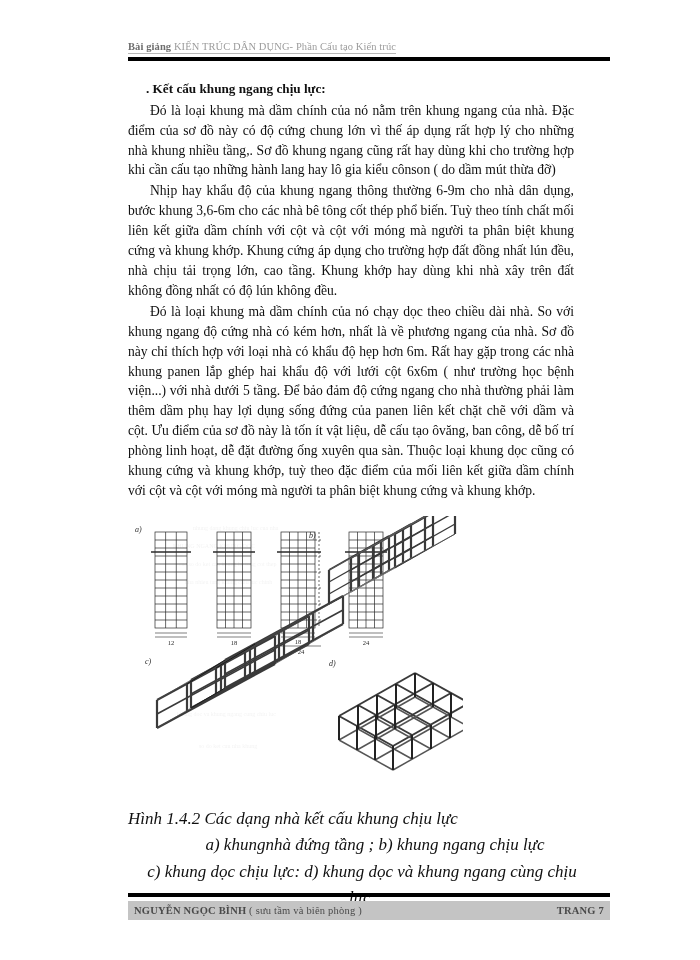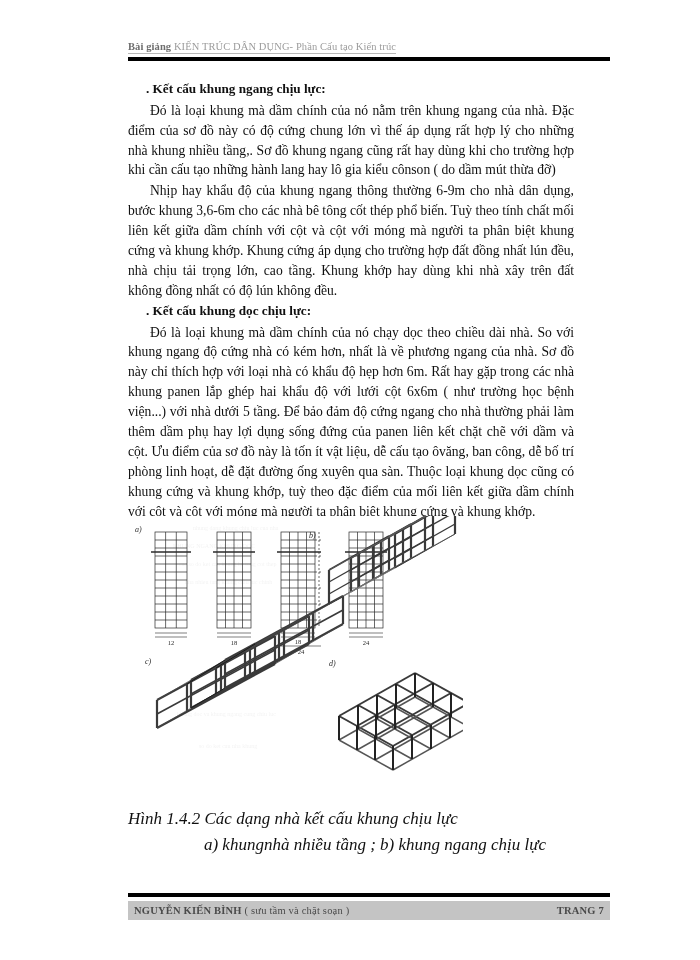--- a/index.html
+++ b/index.html
@@ -150,21 +150,20 @@
 
   <div class="header">
     <span class="header-text"><span class="hl">Bài giảng</span><span> KIẾN TRÚC DÂN DỤNG- Phần Cấu tạo Kiến trúc</span></span>
   </div>
   <div class="header-rule"></div>
 
   <div class="content">
     <p class="sec-head">. Kết cấu khung ngang chịu lực:</p>
     <p class="para">Đó là loại khung mà dầm chính của nó nằm trên khung ngang của nhà. Đặc điểm của sơ đồ này có độ cứng chung lớn vì thế áp dụng rất hợp lý cho những nhà khung nhiều tầng,. Sơ đồ khung ngang cũng rất hay dùng khi cho trường hợp khi cần cấu tạo những hành lang hay lô gia kiểu cônson ( do dầm mút thừa đỡ)</p>
     <p class="para">Nhịp hay khẩu độ của khung ngang thông thường 6-9m cho nhà dân dụng, bước khung 3,6-6m cho các nhà bê tông cốt thép phổ biến. Tuỳ theo tính chất mối liên kết giữa dầm chính với cột và cột với móng mà người ta phân biệt khung cứng và khung khớp. Khung cứng áp dụng cho trường hợp đất đồng nhất lún đều, nhà chịu tải trọng lớn, cao tầng. Khung khớp hay dùng khi nhà xây trên đất không đồng nhất có độ lún không đều.</p>
-    <p class="sec-head">. Kết cấu khung dọc chịu lực:</p>
     <p class="para tight">Đó là loại khung mà dầm chính của nó chạy dọc theo chiều dài nhà. So với khung ngang độ cứng nhà có kém hơn, nhất là về phương ngang của nhà. Sơ đồ này chỉ thích hợp với loại nhà có khẩu độ hẹp hơn 6m. Rất hay gặp trong các nhà khung panen lắp ghép hai khẩu độ với lưới cột 6x6m ( như trường học bệnh viện...) với  nhà dưới 5 tầng. Để bảo đảm độ cứng ngang cho nhà thường phải làm thêm dầm phụ hay lợi dụng sống đứng của panen liên kết chặt chẽ với dầm và cột. Ưu điểm của sơ đồ này là tốn ít vật liệu, dễ cấu tạo ôvăng, ban công, dễ bố trí phòng linh hoạt, dễ đặt đường ống xuyên qua sàn. Thuộc loại khung dọc cũng có khung cứng và khung khớp, tuỳ theo đặc điểm của mối liên kết giữa dầm chính với cột và cột với móng mà người ta phân biệt khung cứng và khung khớp.</p>
   </div>
 
   <div class="figure">
     <svg width="330" height="288" viewBox="0 0 330 288" xmlns="http://www.w3.org/2000/svg">
       <defs>
         <g id="bay-elev"></g>
       </defs>
 
       <rect x="0" y="0" width="330" height="288" fill="#ffffff"></rect>
@@ -441,22 +440,23 @@
             <line x1="112" y1="19" x2="112" y2="43"></line>
             <line x1="130" y1="29" x2="130" y2="53"></line>
           </g>
         </g>
       </g>
     </svg>
   </div>
 
   <div class="caption">
     <div class="cap-l1">Hình 1.4.2 Các dạng nhà kết cấu khung chịu lực</div>
-    <div class="cap-l2">a) khungnhà nhiều tầng ; b) khung ngang chịu lực</div>
+    <div class="cap-l2">a) khungnhà đứng tầng ; b) khung ngang chịu lực</div>
+    <div class="cap-l3">c) khung dọc chịu lực: d) khung dọc và khung ngang cùng chịu lực.</div>
   </div>
 
   <div class="footer-rule"></div>
   <div class="footer-bar">
-    <div class="footer-left"><span>NGUYỄN KIẾN BÌNH</span><span class="sub">  ( sưu tầm và chặt soạn )</span></div>
+    <div class="footer-left"><span>NGUYỄN NGỌC BÌNH</span><span class="sub">  ( sưu tầm và biên phòng )</span></div>
     <div class="footer-right">TRANG  7</div>
   </div>
 
 </div>
 
 </body></html>

